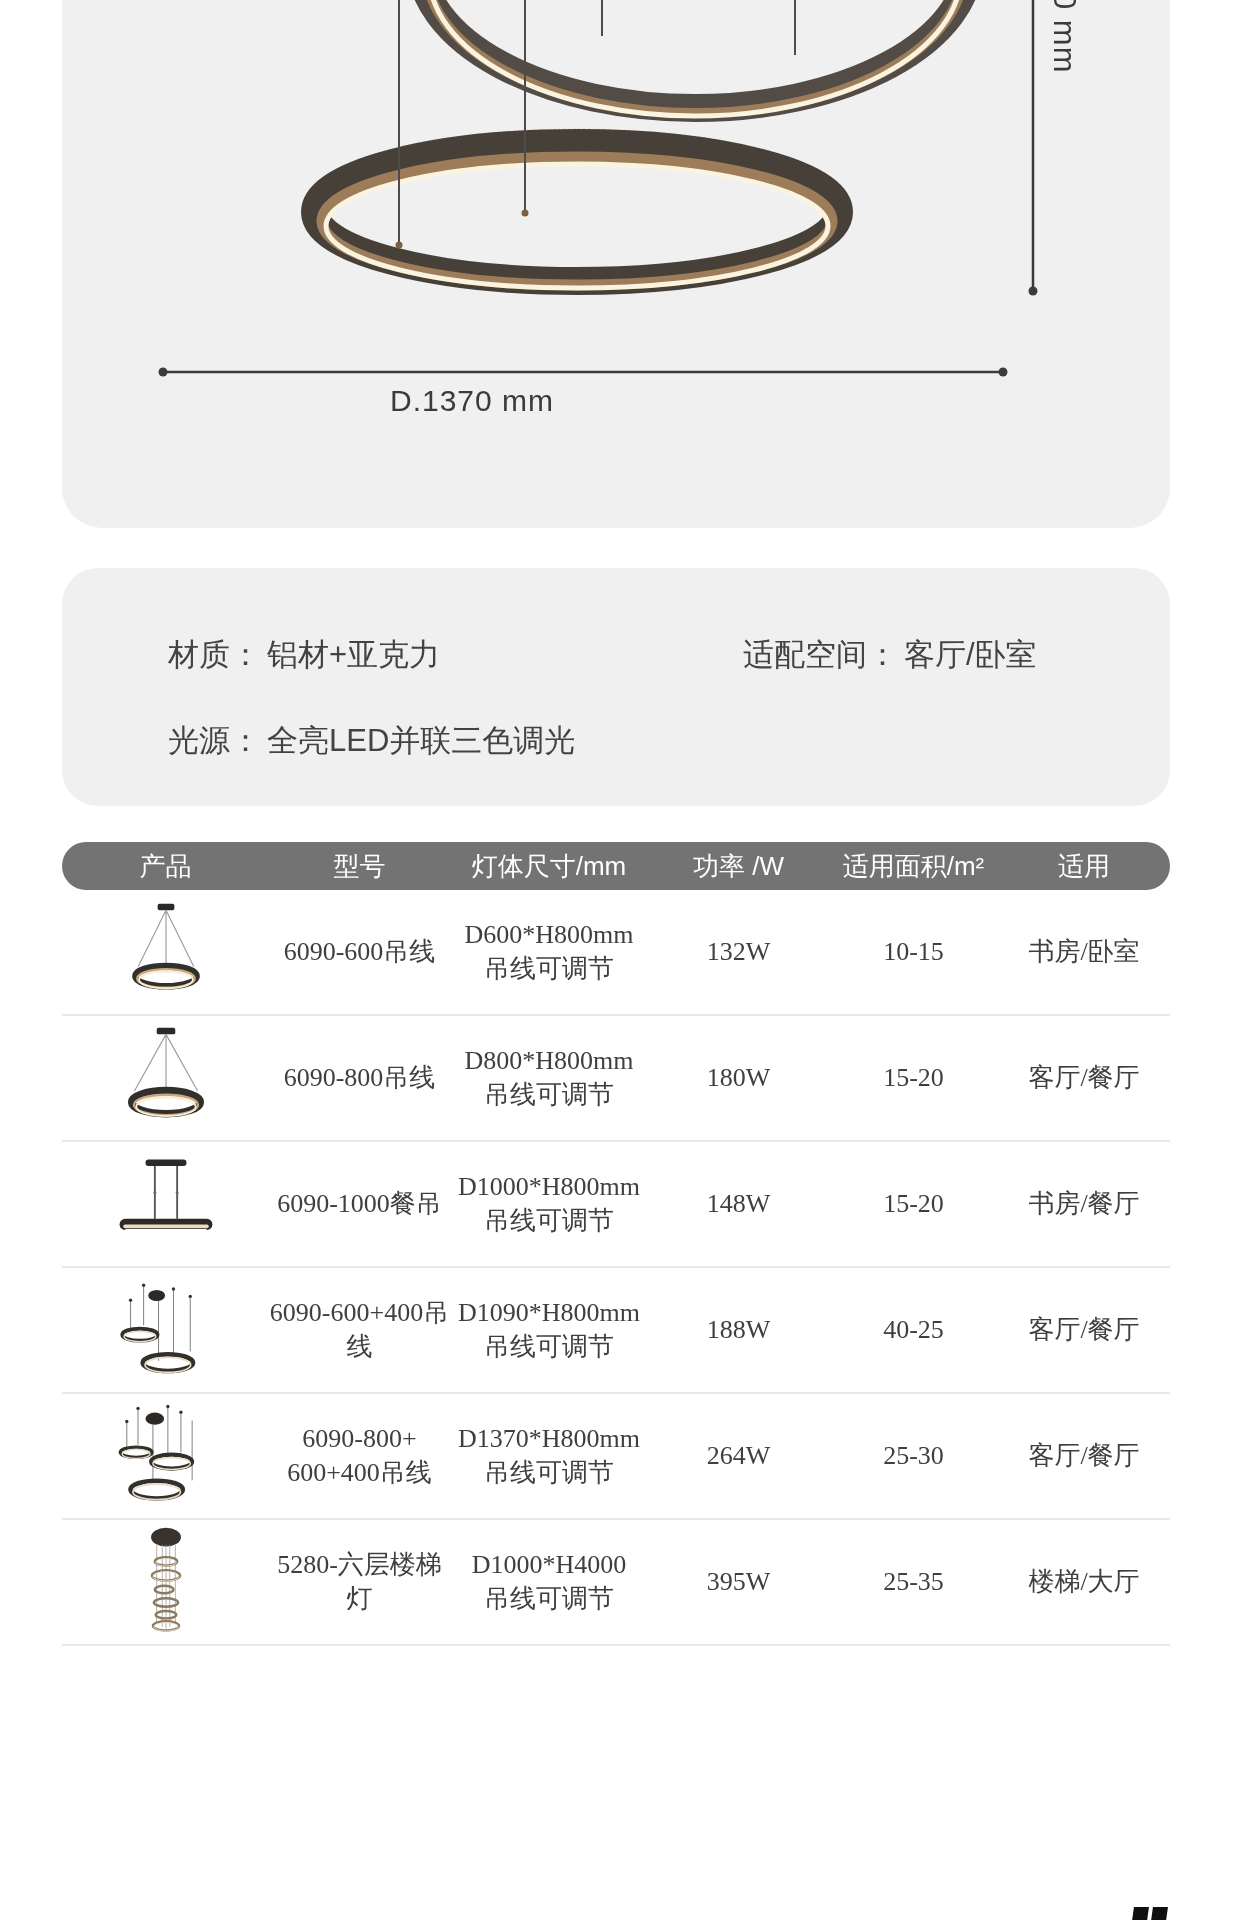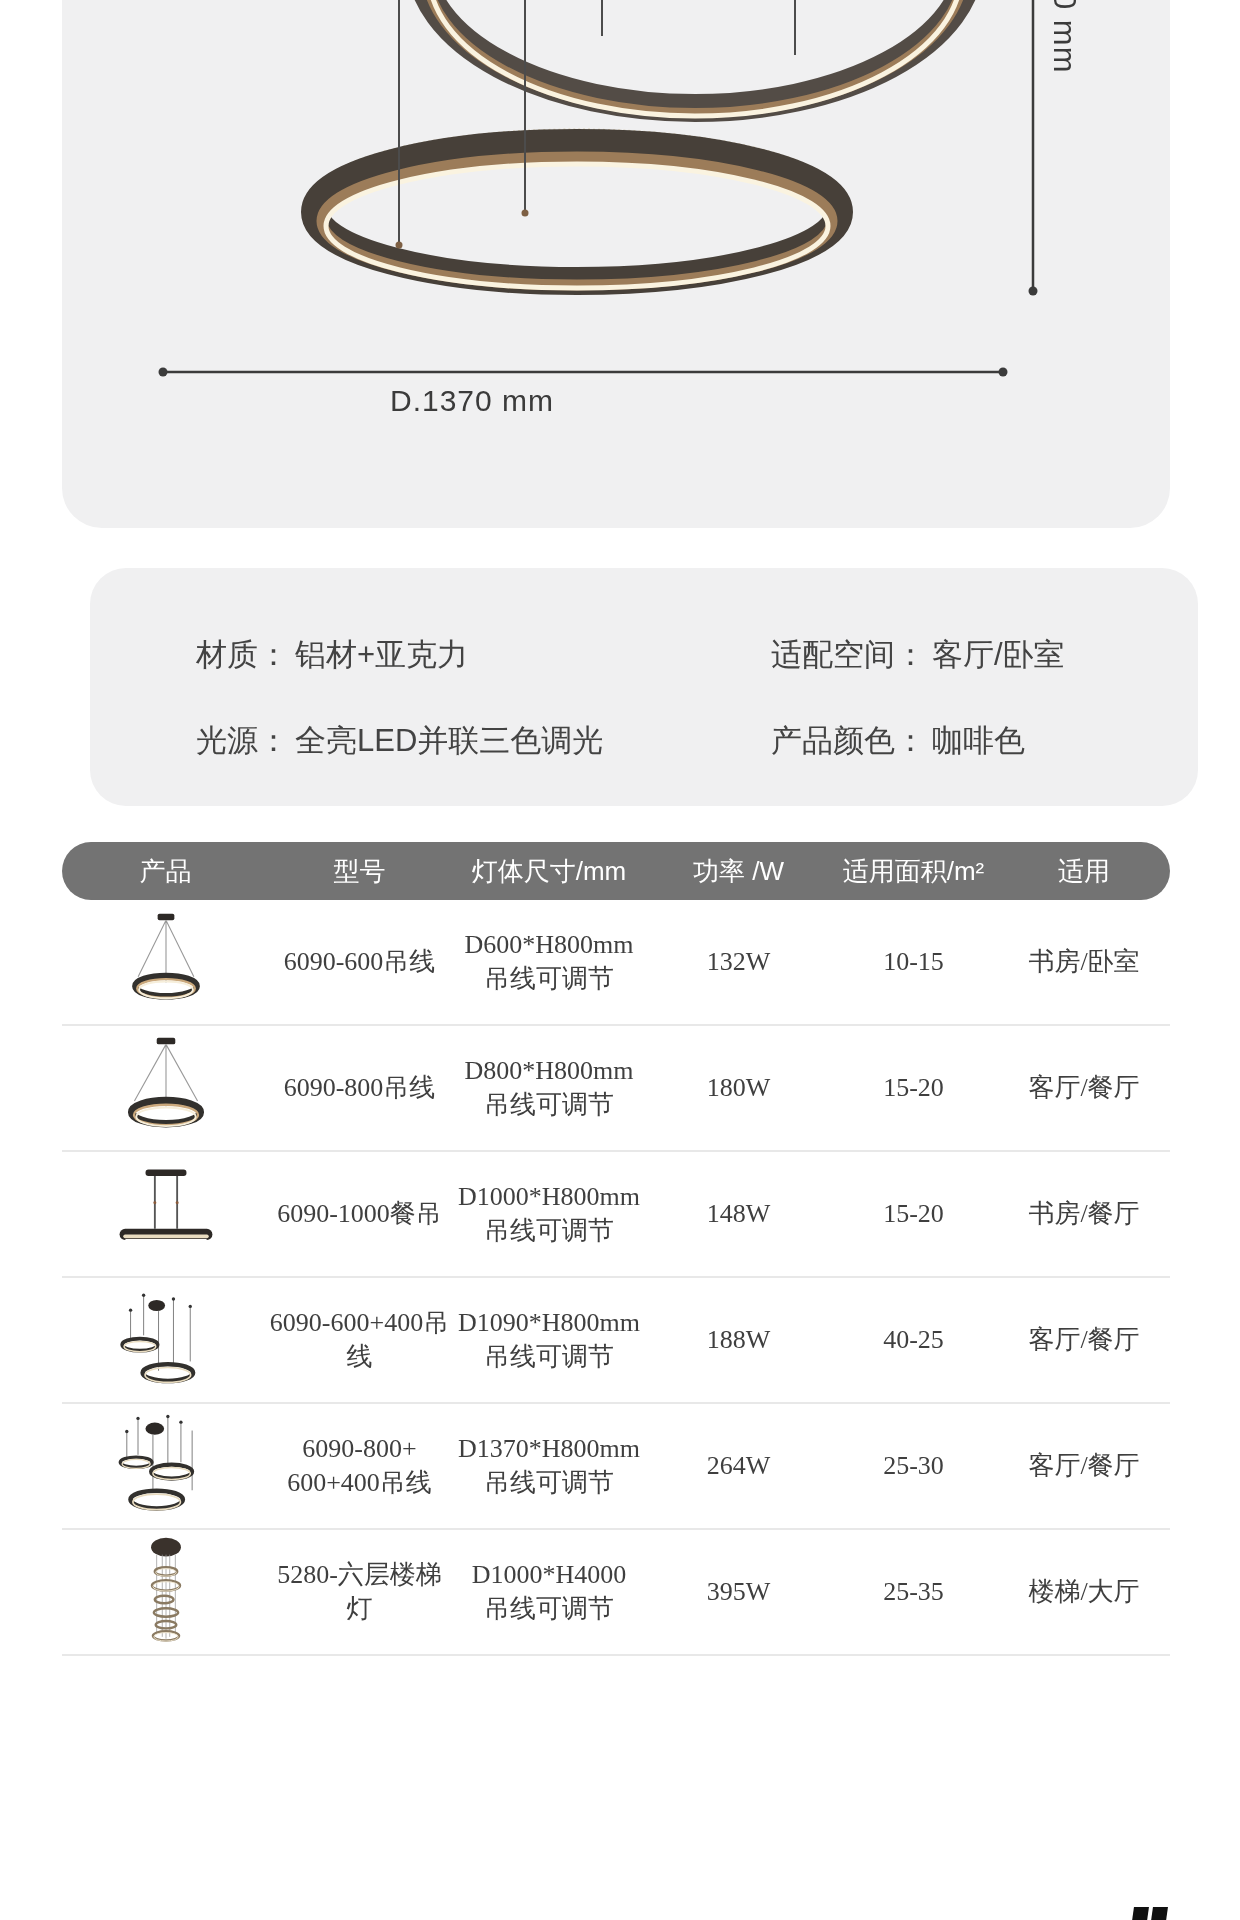--- a/index.html
+++ b/index.html
@@ -17,32 +17,32 @@
     background:var(--panel_bg);border-radius:40px;overflow:hidden;}
   .hero-canvas{position:absolute;left:0;top:60px;width:1108px;height:528px;}
   .hero-svg{position:absolute;left:0;top:0;}
   .dia-label{position:absolute;left:300px;top:384px;width:220px;text-align:center;
     font-size:30px;color:var(--dimension_line);letter-spacing:1px;}
   .h-label{position:absolute;left:984px;top:-8px;writing-mode:vertical-rl;
     font-size:31px;color:var(--dimension_line);letter-spacing:1px;}
 
   
   .specs-panel{position:absolute;left:62px;top:568px;width:1108px;height:238px;
-    background:var(--panel_bg);border-radius:36px;margin-left:28px;}
+    background:var(--panel_bg);border-radius:36px;}
   .spec-line{position:absolute;font-size:31px;color:#434343;font-weight:500;white-space:nowrap;}
   .spec-line .val{margin-left:6px;}
   .sp-0{left:106px;top:66px;}
   .sp-1{left:681px;top:66px;}
   .sp-2{left:106px;top:152px;}
   .sp-3{left:681px;top:152px;}
 
   
   .spec-table{position:absolute;left:62px;top:842px;width:1108px;}
   .t-grid{display:grid;grid-template-columns:207px 181px 198px 181px 169px 172px;align-items:center;}
-  .t-head{height:58px;background:var(--table_header_bg);border-radius:29px;}
+  .t-head{height:48px;background:var(--table_header_bg);border-radius:29px;}
   .t-head .cell{color:var(--table_header_text);font-size:26px;text-align:center;font-weight:500;}
   .t-row{height:126px;border-bottom:2px solid var(--divider);font-family:Liberation Serif, serif;}
   .t-row .cell{font-size:26px;color:var(--body_text);text-align:center;line-height:34px;}
   .thumb-cell{display:flex;justify-content:center;align-items:center;height:100%;}
 
   
   .mark{position:absolute;width:15px;height:14px;background:#101010;transform:skewX(-8deg);}
   .mark-1{left:1133px;top:1907px;}
   .mark-2{left:1152px;top:1907px;}
 </style>
@@ -96,23 +96,20 @@
 
   <section class="specs-panel">
     <div class="spec-line sp-0">
       <span>材质：</span><span class="val">铝材+亚克力</span>
     </div>
     <div class="spec-line sp-1">
       <span>适配空间：</span><span class="val">客厅/卧室</span>
     </div>
     <div class="spec-line sp-2">
       <span>光源：</span><span class="val">全亮LED并联三色调光</span>
-    </div>
-    <div class="spec-line sp-3">
-      <span>产品颜色：</span><span class="val">咖啡色</span>
     </div>
   </section>
 
   <section class="spec-table">
     <header class="t-head t-grid">
       <div class="cell">产品</div>
       <div class="cell">型号</div>
       <div class="cell">灯体尺寸/mm</div>
       <div class="cell">功率 /W</div>
       <div class="cell">适用面积/m²</div>

